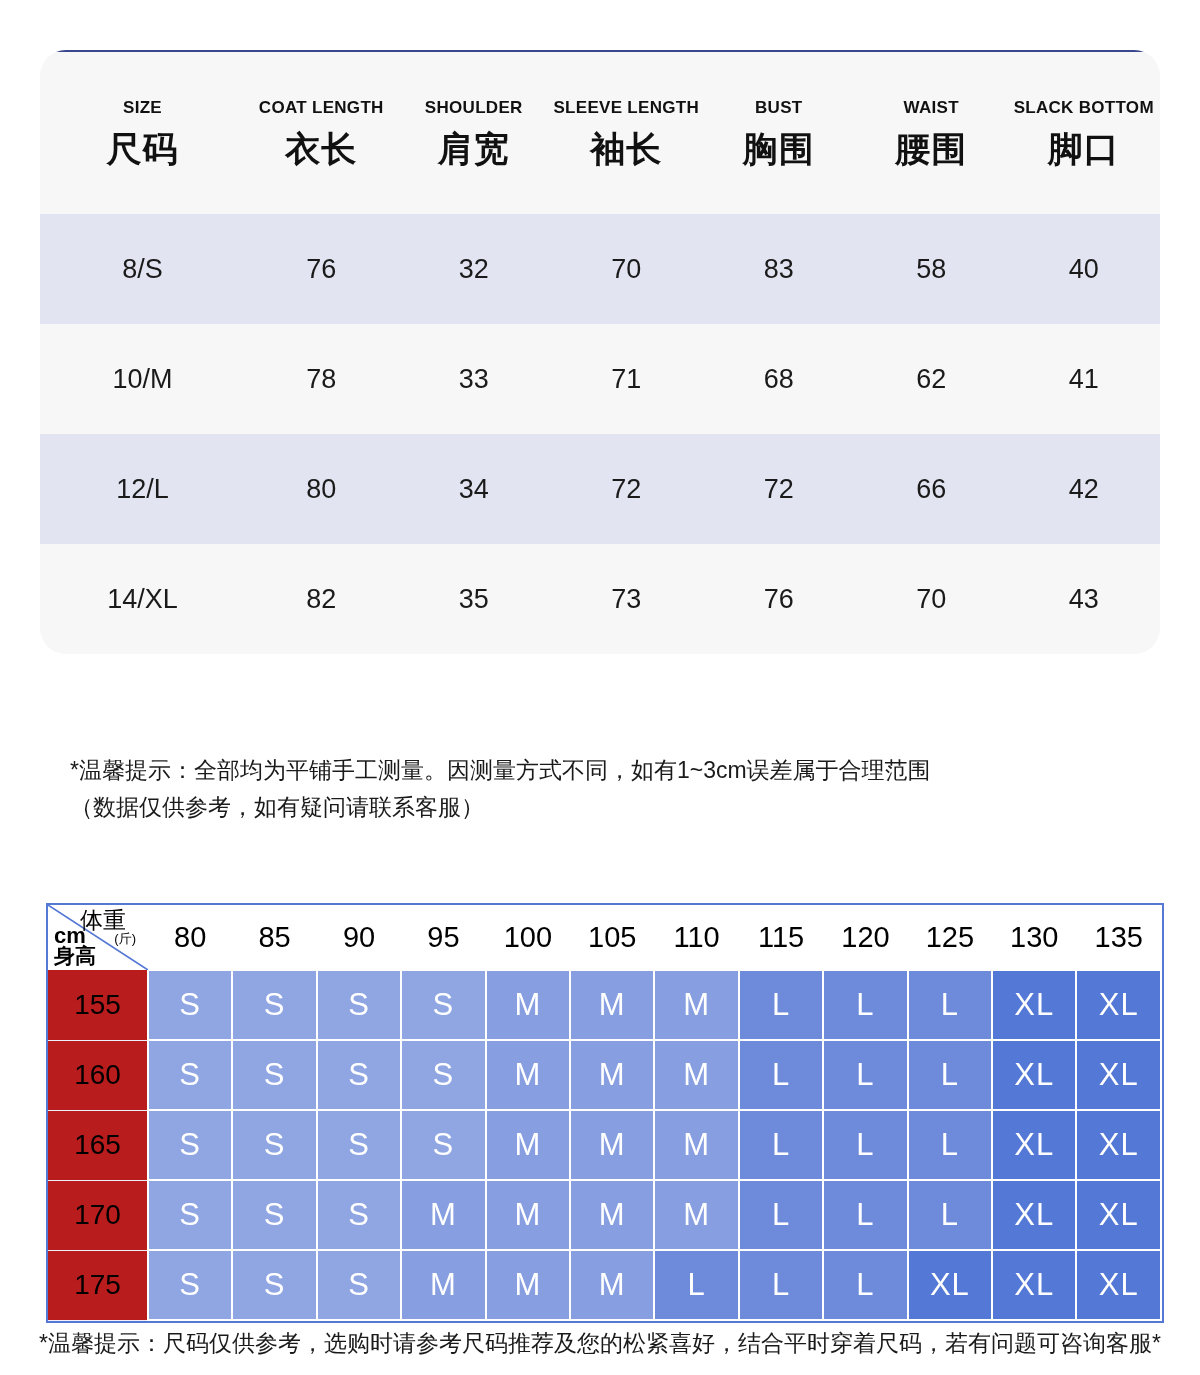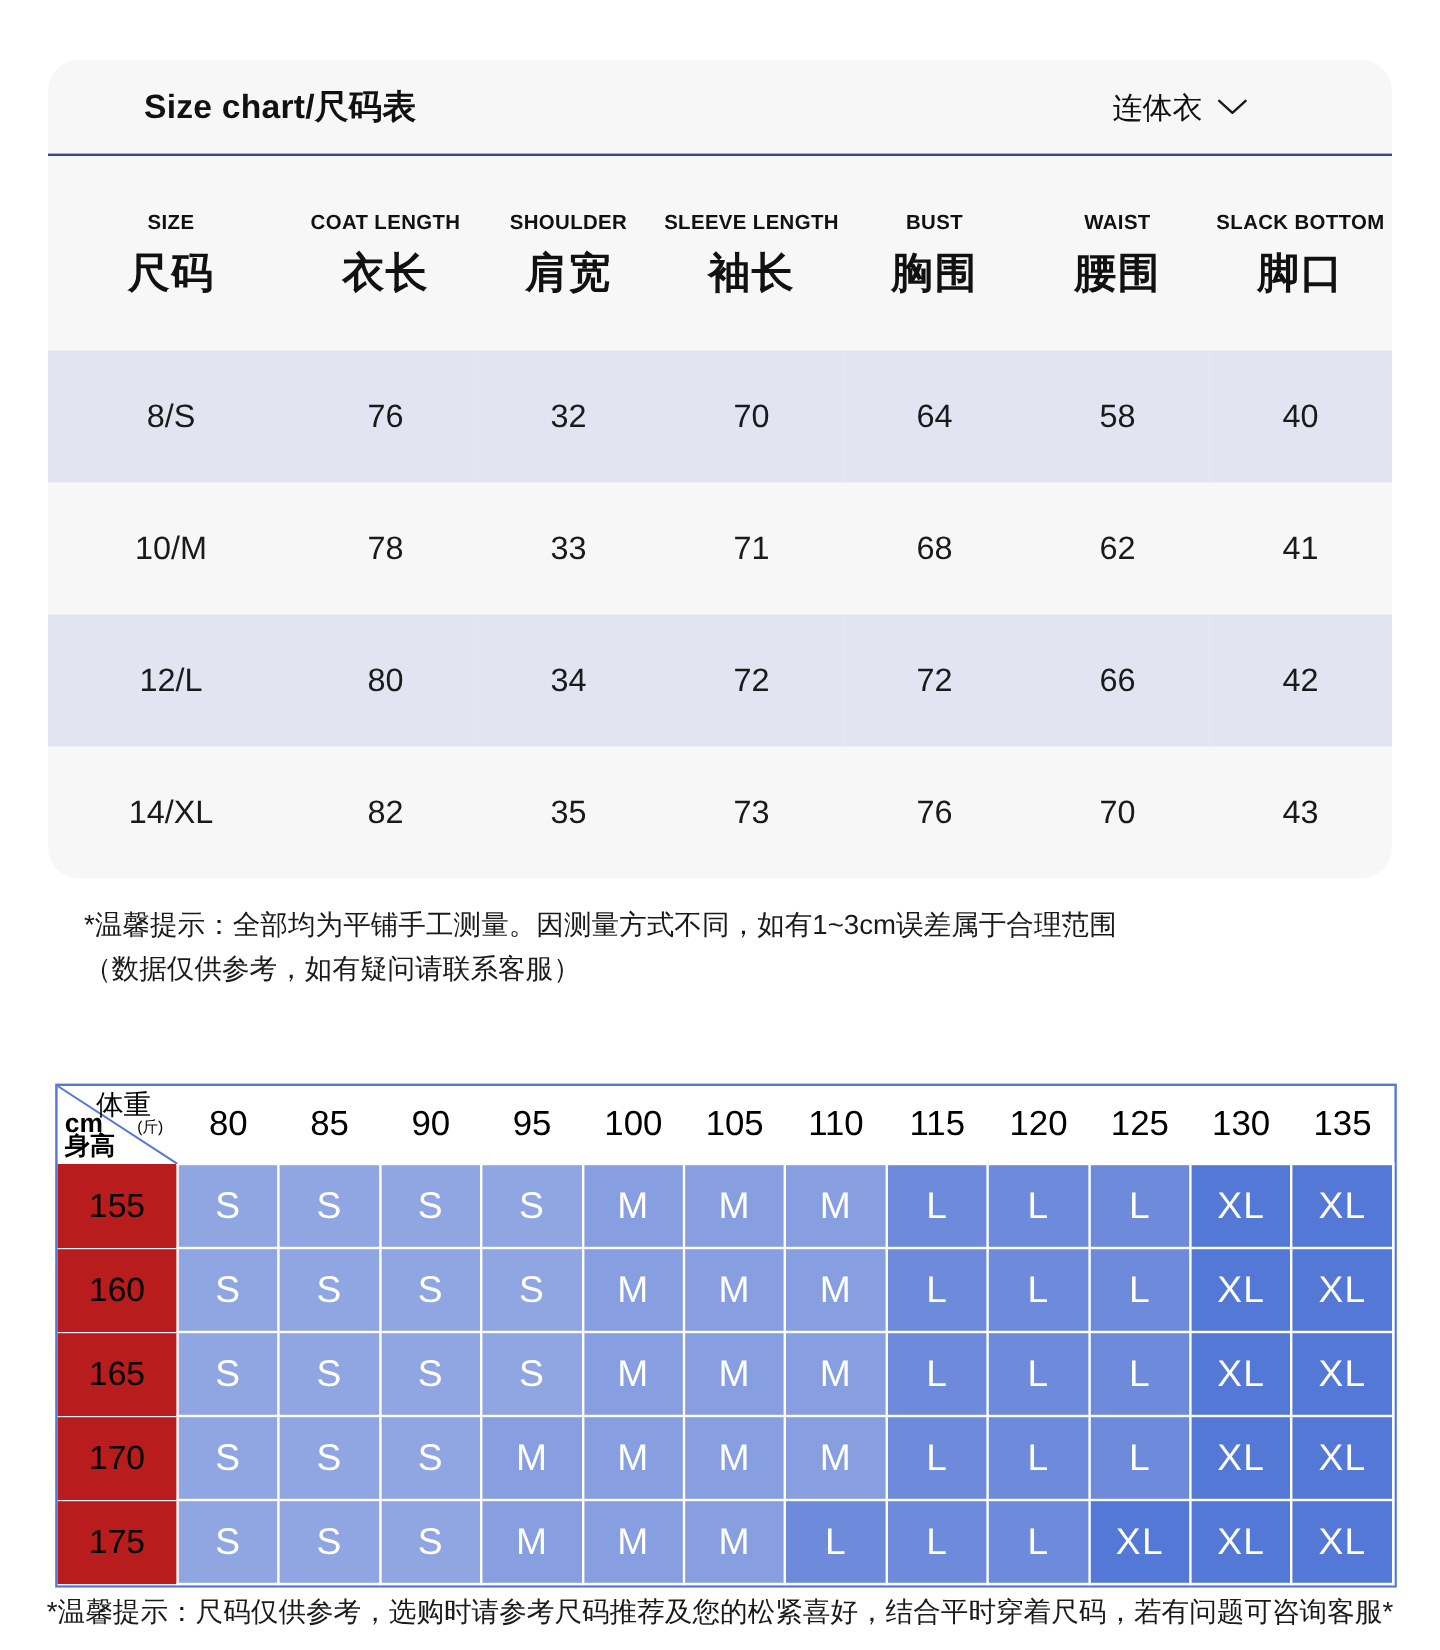--- a/index.html
+++ b/index.html
@@ -68,29 +68,20 @@
   
   .note2{
     position:absolute;left:0;top:1328px;width:1200px;
     text-align:center;font-size:23px;color:#1a1a1a;
   }
 </style>
 </head>
 <body>
 
 <div class="card">
-  <div class="card-header">
-    <div class="card-title">Size chart/尺码表</div>
-    <div class="dropdown">
-      <span class="dropdown-label">连体衣</span>
-      <svg class="chevron" viewBox="0 0 26 15">
-        <polyline points="2,2 13,12 24,2" fill="none" stroke="#1a1a1a" stroke-width="2" stroke-linecap="round" stroke-linejoin="round"></polyline>
-      </svg>
-    </div>
-  </div>
   <div class="divider"></div>
 
   <table class="measure">
     <colgroup>
         <col class="first">
         <col>
         <col>
         <col>
         <col>
         <col>
@@ -127,21 +118,21 @@
           <span class="th-cn">脚口</span>
         </th>
       </tr>
     </thead>
     <tbody>
       <tr class="stripe">
         <td>8/S</td>
         <td>76</td>
         <td>32</td>
         <td>70</td>
-        <td>64</td>
+        <td>83</td>
         <td>58</td>
         <td>40</td>
       </tr>
       <tr>
         <td>10/M</td>
         <td>78</td>
         <td>33</td>
         <td>71</td>
         <td>68</td>
         <td>62</td>

